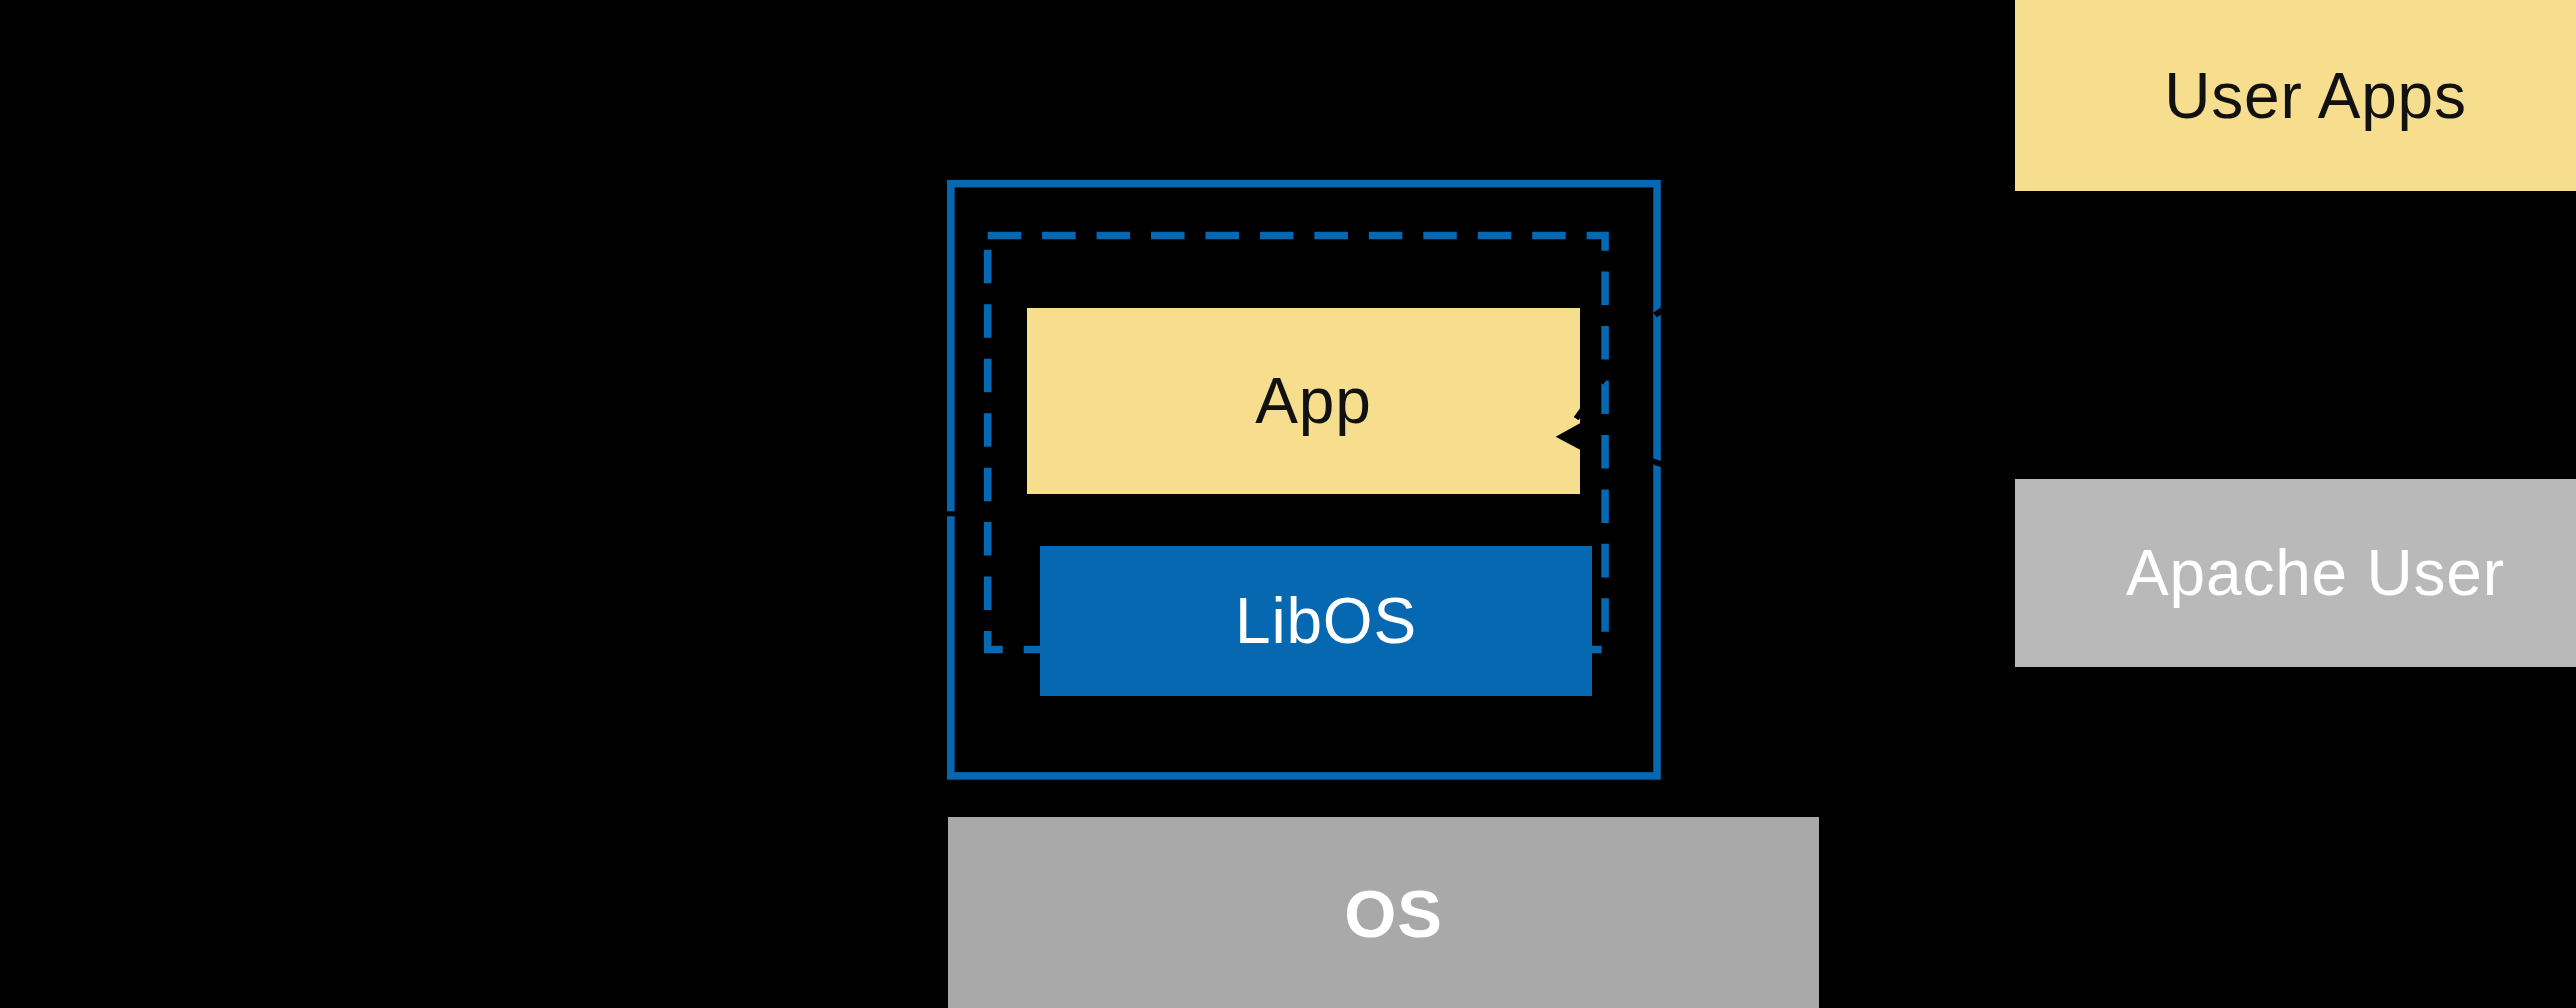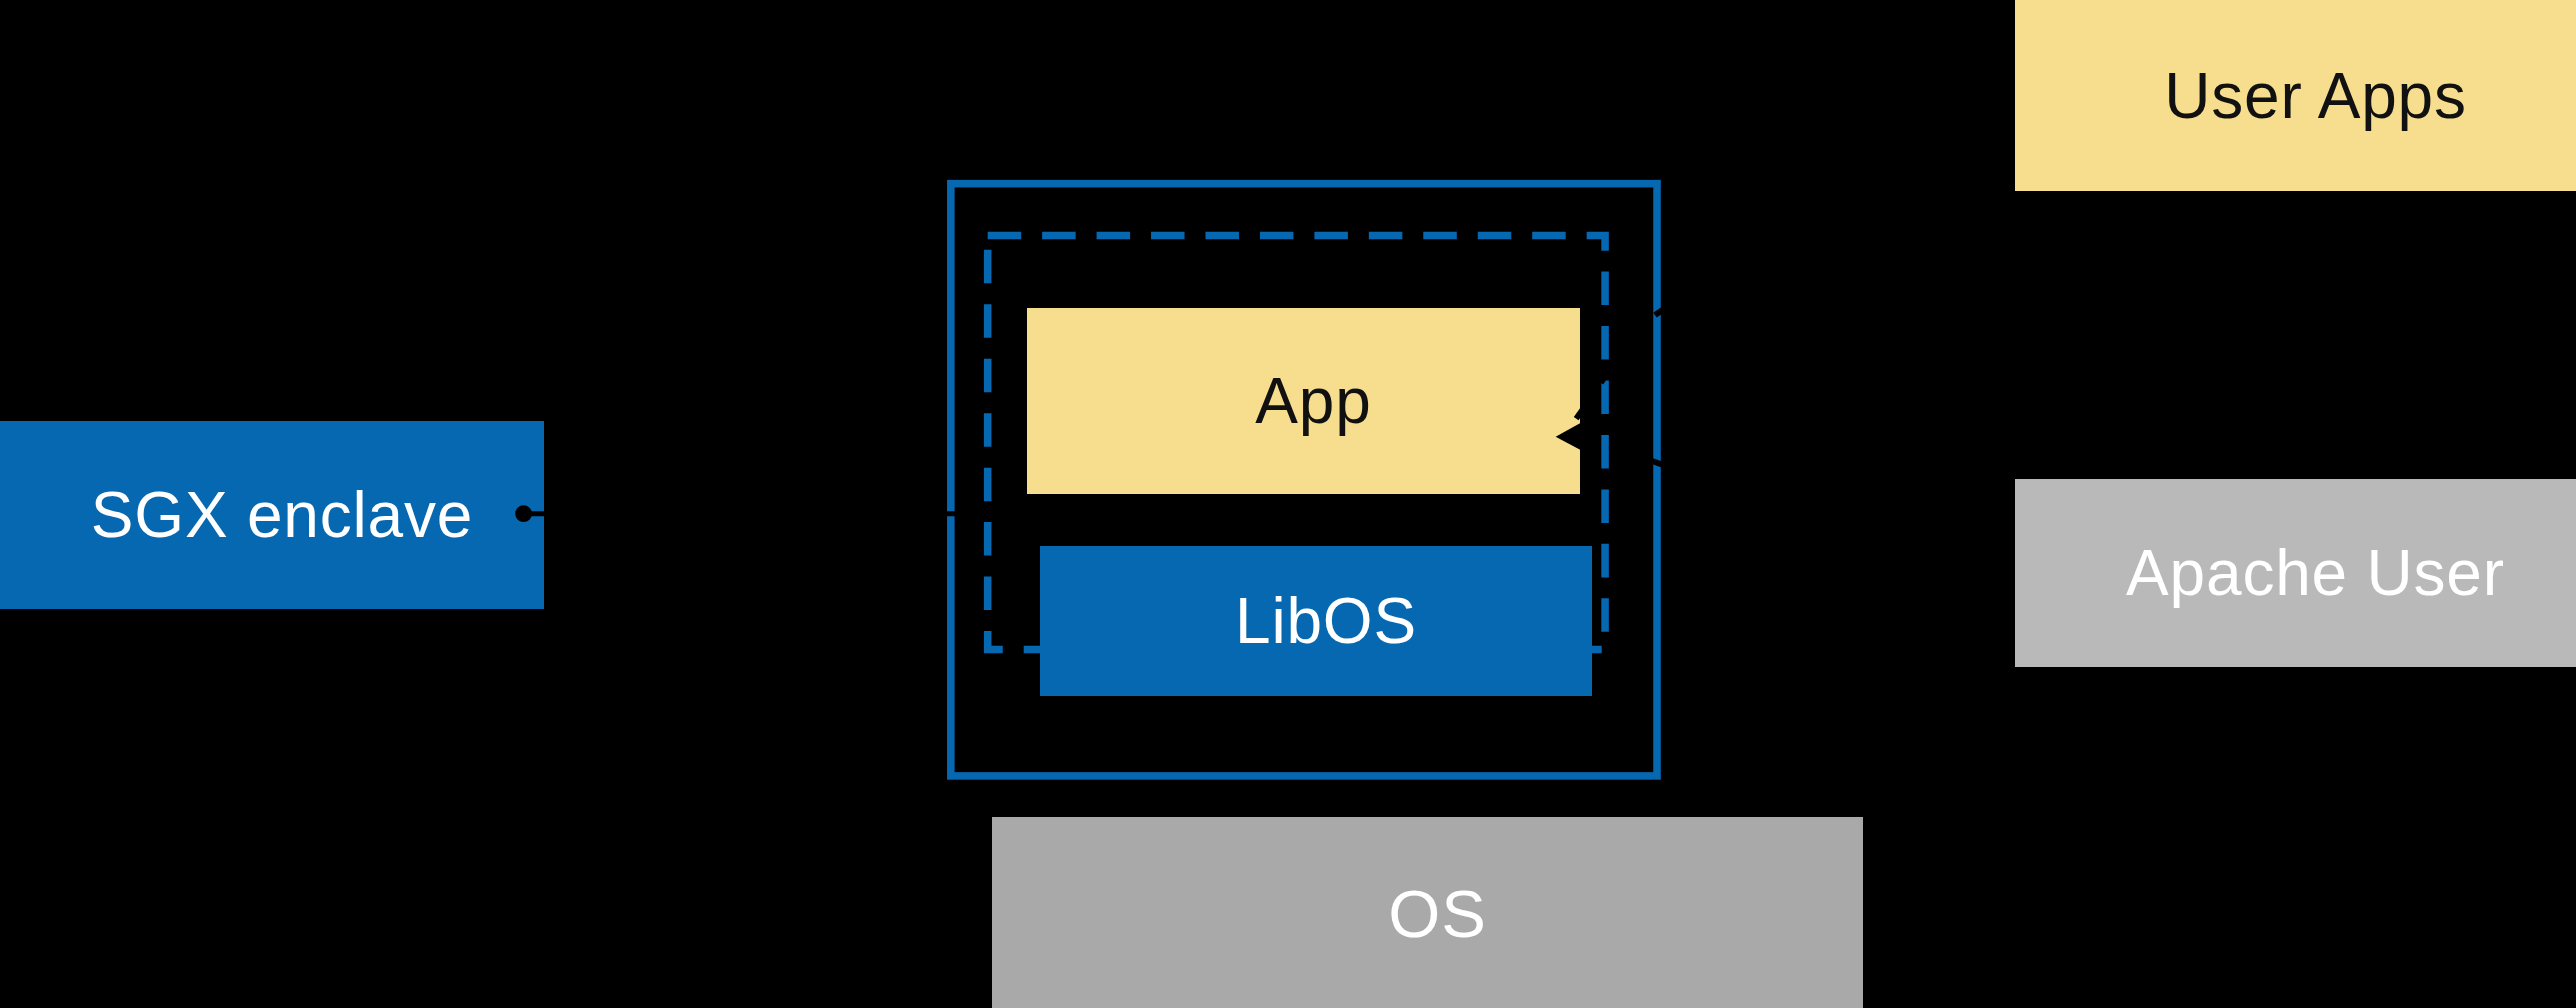--- a/index.html
+++ b/index.html
@@ -26,36 +26,33 @@
     display:flex;align-items:center;justify-content:center;
     font-size:64px;letter-spacing:0.8px;
     white-space:nowrap;
     padding-left:20px;
   }
   
   .sgx{left:0;top:421px;width:524px;height:188px;background:var(--intel-blue);color:var(--label-light);}
   
   .app{left:1027px;top:308px;width:533px;height:186px;background:var(--app-yellow);color:var(--label-dark);}
   .libos{left:1040px;top:546px;width:532px;height:150px;background:var(--intel-blue);color:var(--label-light);}
-  .os{left:948px;top:817px;width:851px;height:192px;background:var(--os-gray);color:var(--label-light);font-weight:normal;font-size:67px;margin-left:44px;}
+  .os{left:948px;top:817px;width:851px;height:192px;background:var(--os-gray);color:var(--label-light);font-weight:bold;font-size:67px;}
   
   .user-apps{left:2015px;top:0;width:561px;height:191px;background:var(--app-yellow);color:var(--label-dark);}
   .bigdl{left:2015px;top:230px;width:561px;height:194px;background:var(--bigdl-blue);color:var(--label-light);}
   .spark{left:2015px;top:479px;width:561px;height:188px;background:var(--spark-gray);color:var(--label-light);}
   
   #overlay{position:absolute;left:0;top:0;width:2576px;height:1009px;pointer-events:none;}
 </style>
 </head>
 <body>
 
 <div id="canvas">
 
-  <div class="box sgx">
-    <span>SGX enclave</span>
-  </div>
 
   <div class="box app">
     <span>App</span>
   </div>
   <div class="box libos">
     <span>LibOS</span>
   </div>
   <div class="box os">
     <span>OS</span>
   </div>

